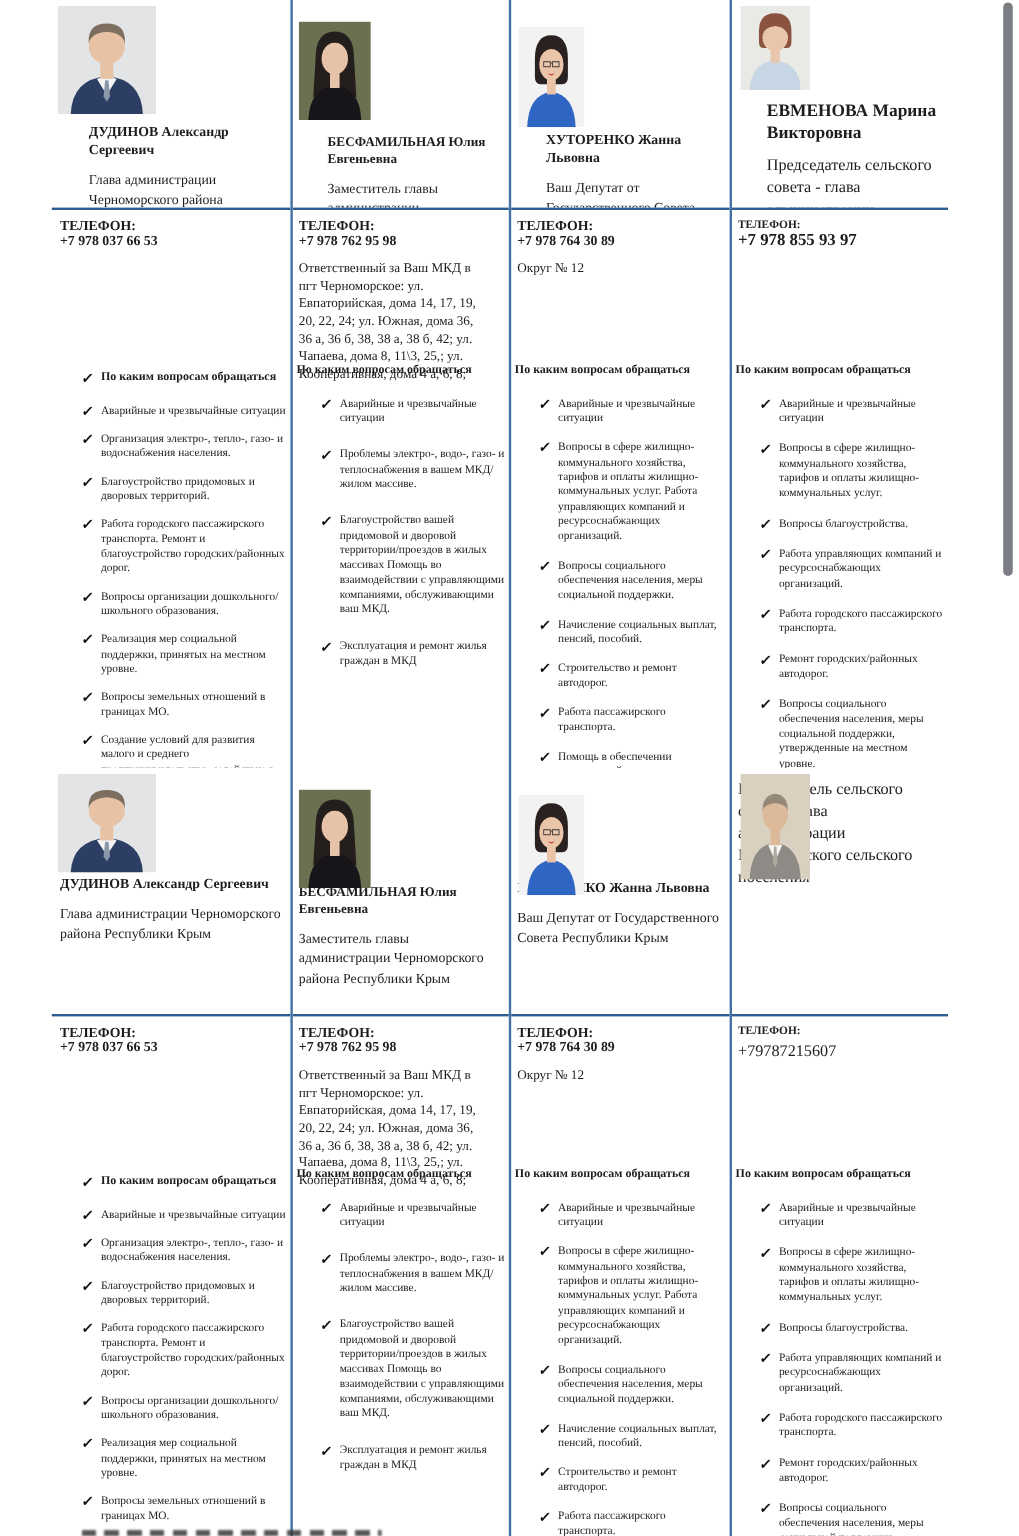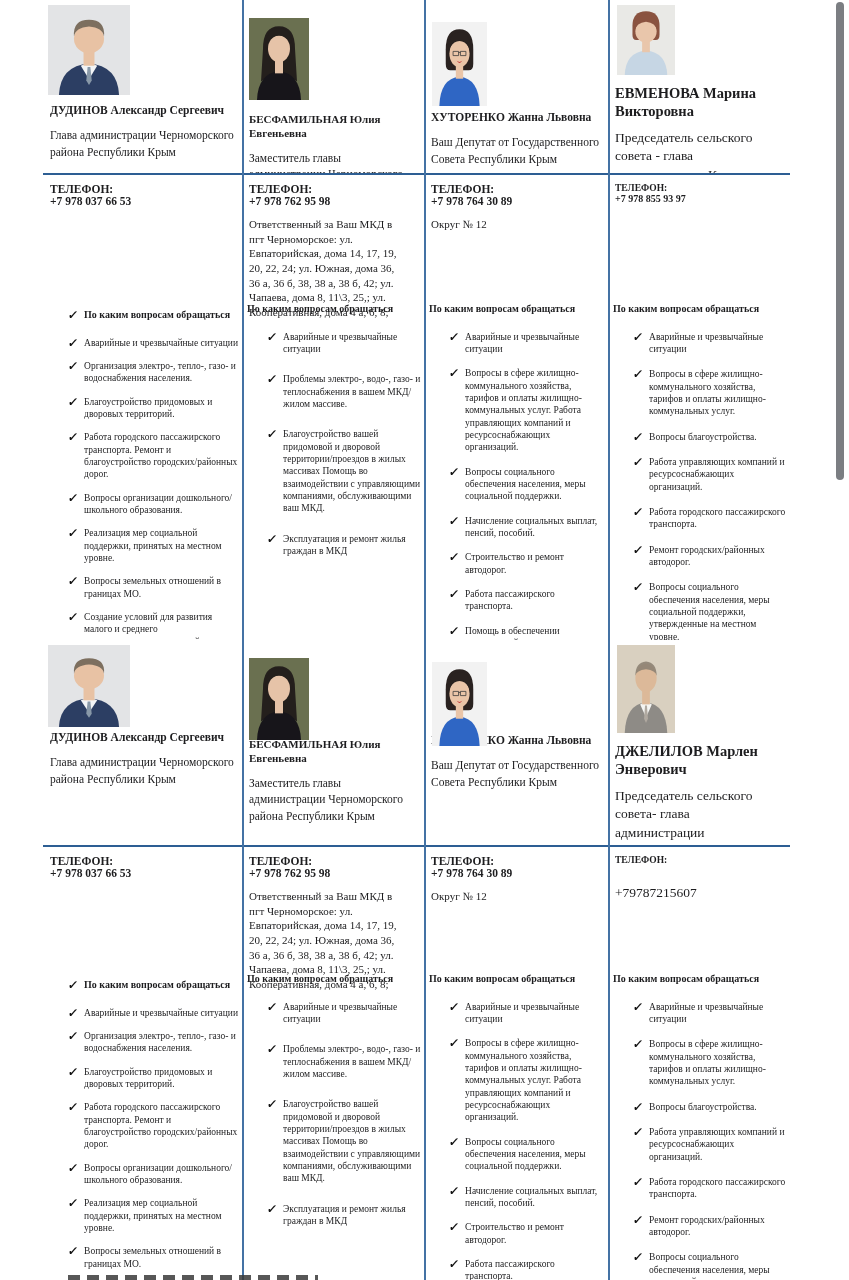--- a/index.html
+++ b/index.html
@@ -20,21 +20,21 @@
     grid-template-columns: 199px 182px 184px 182px;
     overflow: hidden;
   }
   .row1 { top: 0; }
   .row2 { top: 640px; }
 
   .card { position: relative; height: 640px; }
   .card + .card { border-left: 2px solid var(--col-border, #4472a4); }
 
   
-  .row1 .card-header { height: 173px; }
+  .row1 .card-header { height: 173px; padding-left: 24px; }
   .row2 .card-header { height: 205px; }
   .card-header { position: relative; overflow: hidden; }
 
   .photo { position: absolute; top: 5px; left: 5px; }
   .c1 .photo { width: 82px; height: 90px; }
   .c2 .photo { width: 60px; height: 82px; top: 18px; }
   .c3 .photo { width: 55px; height: 84px; top: 22px; left: 6px; }
   .c4 .photo { width: 58px; height: 70px; left: 7px; }
   .row2 .c1 .photo { height: 82px; }
   .row2 .c4 .photo { height: 88px; }
@@ -60,22 +60,22 @@
     border-top: 2px solid var(--line, #2d5e93);
     padding: 8px 18px 0 7px;
   }
   .row1 .card-phone { height: 128px; }
   .row2 .card-phone { height: 126px; }
   .c2 .card-phone, .c3 .card-phone, .c4 .card-phone { padding-left: 5px; }
   .phone-label  { font-weight: bold; font-size: 11.5px; }
   .phone-number { font-weight: bold; font-size: 11.5px; margin-top: 0; }
   .phone-note   { font-size: 11px; line-height: 1.33; margin-top: 10px; }
   .c4 .phone-label  { font-size: 9.5px; }
-  .c4 .phone-number { font-size: 10px; }
-  .card.plain-phone .phone-number { font-weight: normal; font-size: 13.5px; margin-top: 20px; }
+  .c4 .phone-number { font-size: 14px; }
+  .card.plain-phone .phone-number { font-weight: normal; font-size: 13.5px; margin-top: 3px; }
 
   
   .topics { padding-top: 2px; }
   .topics-header {
     display: flex; gap: 6px; align-items: flex-start;
     font-weight: bold; font-size: 10px; line-height: 1.25;
     padding: 0 2px 0 3px; margin-bottom: 15px;
   }
   .topics-header .check { display: none; }
   .card.has-check .topics-header { padding-left: 25px; margin-top: 6px; }
@@ -489,21 +489,20 @@
     <div class="card-header">
       <div class="photo" title="balding man in gray suit, tan background"><svg viewBox="0 0 60 80" preserveAspectRatio="none" width="100%" height="100%" role="img">
               <rect width="60" height="80" fill="#d9d0c0"></rect>
               <path d="M8 80 Q9 54 30 52 Q51 54 52 80 Z" fill="#8e8b86"></path>
               <path d="M24 54 L30 66 L36 54 Q30 50 24 54 Z" fill="#f5f5f2"></path>
               <path d="M29 55 L31 55 L32 67 L30 71 L28 67 Z" fill="#b0a9a0"></path>
               <rect x="26" y="40" width="8" height="14" fill="#dcb999"></rect>
               <ellipse cx="30" cy="30" rx="11" ry="13" fill="#dcb999"></ellipse>
               <path d="M19 28 Q19 16 30 15 Q41 16 41 28 Q40 23 30 22 Q20 23 19 28 Z" fill="#8d8273" opacity="0.9"></path>
             </svg></div>
-      <h3 class="person-name">ДЖЕЛИЛОВ Марлен Энверович</h3>
       <p class="person-title">Председатель сельского совета- глава администрации Медведевского сельского поселения</p>
     </div>
     <div class="card-phone">
       <div class="phone-label">ТЕЛЕФОН:</div>
       <div class="phone-number">+79787215607</div>
 
     </div>
     <div class="topics">
       <div class="topics-header">
 

